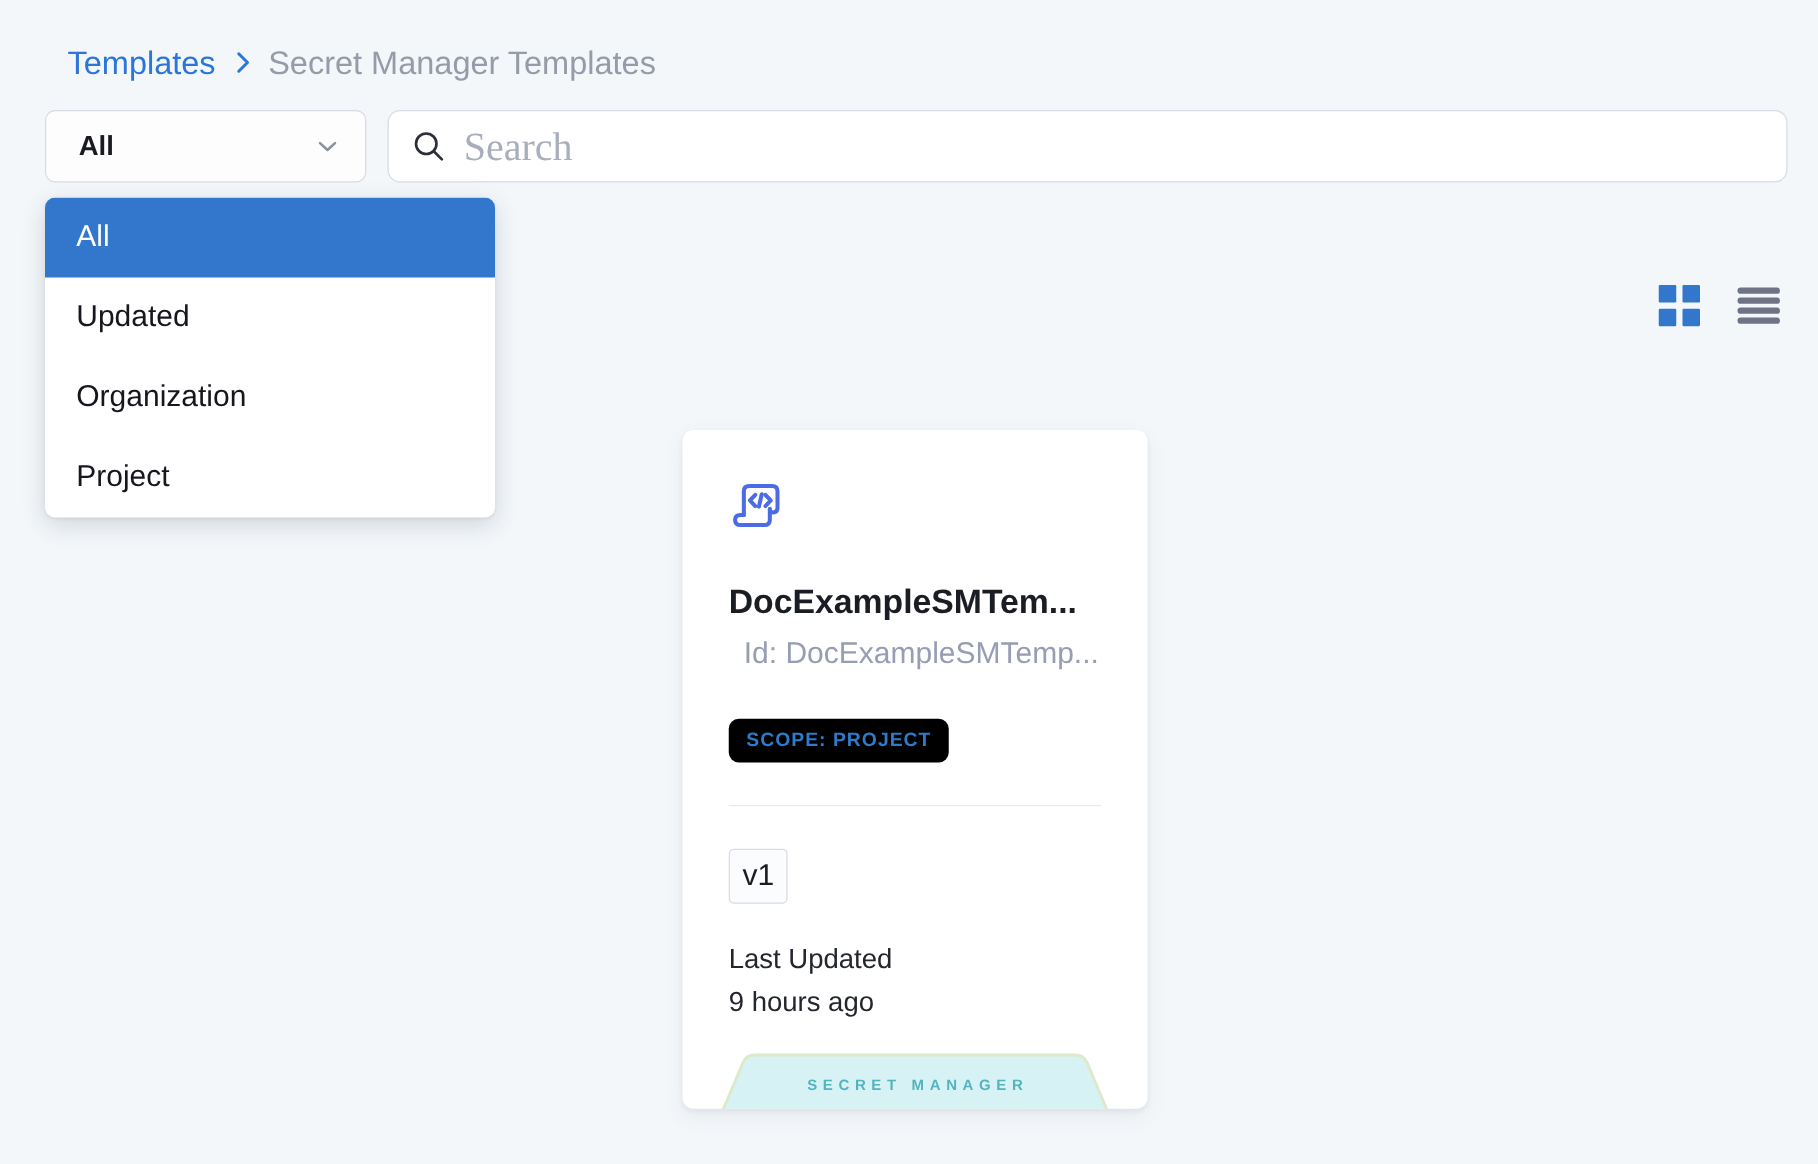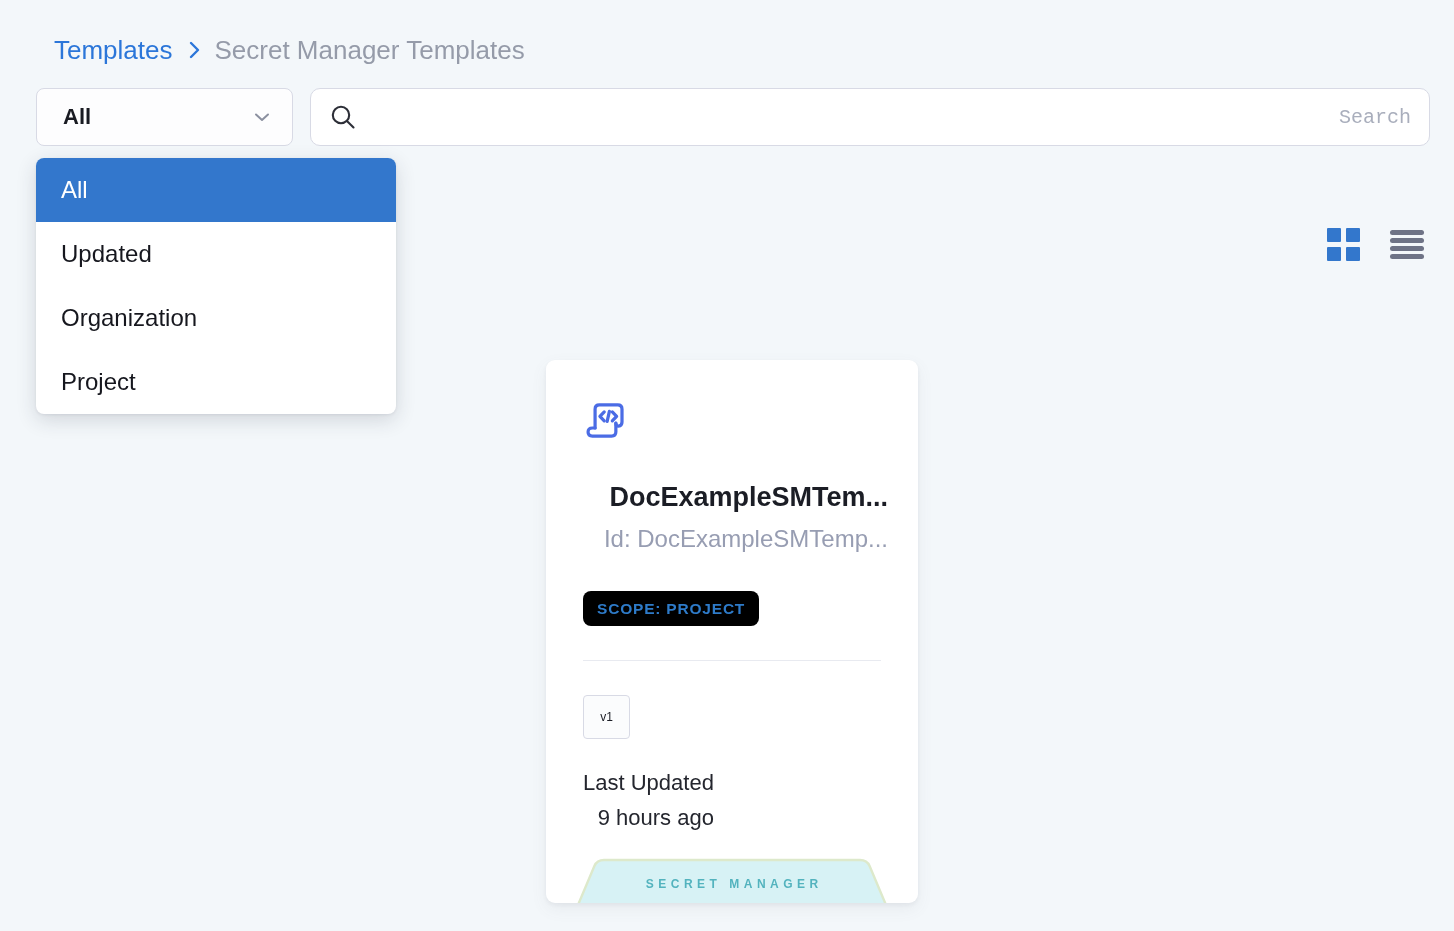--- a/index.html
+++ b/index.html
@@ -31,22 +31,22 @@
     padding: 0 20px 0 26px; cursor: pointer;
   }
   .filter-btn .filter-value { font-size: 22px; font-weight: bold; color: #191b22; }
 
   .search-box {
     position: absolute; left: 310px; top: 88px; width: 1120px; height: 58px;
     background: #ffffff; border: 1px solid #d8dae5; border-radius: 10px;
     display: flex; align-items: center; padding: 0 18px; gap: 14px;
   }
   .search-box input {
-    border: none; outline: none; flex: 1; font-size: 20px;
-    font-family: Liberation Mono, monospace; color: #33353f; background: transparent; text-align: right;
+    border: none; outline: none; flex: 1; font-size: 32px;
+    font-family: Liberation Serif, serif; color: #33353f; background: transparent;
   }
   .search-box input::placeholder { color: #a9aebc; }
 
   
   .dropdown-menu {
     position: absolute; left: 36px; top: 158px; width: 360px;
     background: #ffffff; border-radius: 8px; overflow: hidden;
     box-shadow: 0 6px 20px rgba(40, 41, 61, 0.16), 0 1px 3px rgba(40,41,61,0.08);
     z-index: 20;
   }
@@ -67,24 +67,23 @@
   }
   .grid-icon span { background: #3377cc; border-radius: 1px; }
   .list-icon {
     width: 34px; height: 33px; display: flex; flex-direction: column;
     justify-content: space-between; padding: 2px 0; cursor: pointer;
   }
   .list-icon span { height: 4.5px; background: #6e7386; border-radius: 2.5px; }
 
   
   .card {
-    position: absolute; left: 546px; top: 360px; width: 372px; height: 543px;
+    position: absolute; left: 546px; top: 344px; width: 372px; height: 543px;
     background: #ffffff; border-radius: 9px; overflow: hidden; cursor: pointer;
     box-shadow: 0 2px 4px rgba(40,41,61,0.05), 0 6px 16px rgba(96,97,112,0.08);
-    text-align: right;
   }
   .card-icon { position: absolute; left: 38px; top: 40px; }
   .card-title {
     position: absolute; left: 37px; top: 122px; right: 30px;
     font-size: 27px; font-weight: bold; color: #1b1d25;
     white-space: nowrap; overflow: hidden;
   }
   .card-id {
     position: absolute; left: 37px; top: 165px; right: 30px;
     font-size: 24px; color: #979db2; white-space: nowrap; overflow: hidden; margin-left: 12px;
@@ -97,21 +96,21 @@
   }
   .card-divider {
     position: absolute; left: 37px; right: 37px; top: 300px;
     height: 1px; background: #e8eaf0;
   }
   .version-chip {
     position: absolute; left: 37px; top: 335px;
     min-width: 47px; height: 44px; padding: 0 10px;
     border: 1px solid #d8dae5; border-radius: 4px; background: #fbfcfd;
     display: inline-flex; align-items: center; justify-content: center;
-    font-size: 12px; color: #1b1d25;
+    font-size: 24px; color: #1b1d25;
   }
   .last-updated {
     position: absolute; left: 37px; top: 410px;
     display: flex; gap: 9px; font-size: 22px; color: #24262e; flex-direction: column;
   }
   .type-ribbon {
     position: absolute; left: 50%; bottom: -2px; transform: translateX(-50%);
     width: 316px; height: 47px;
   }
   .type-ribbon svg { position: absolute; inset: 0; }

